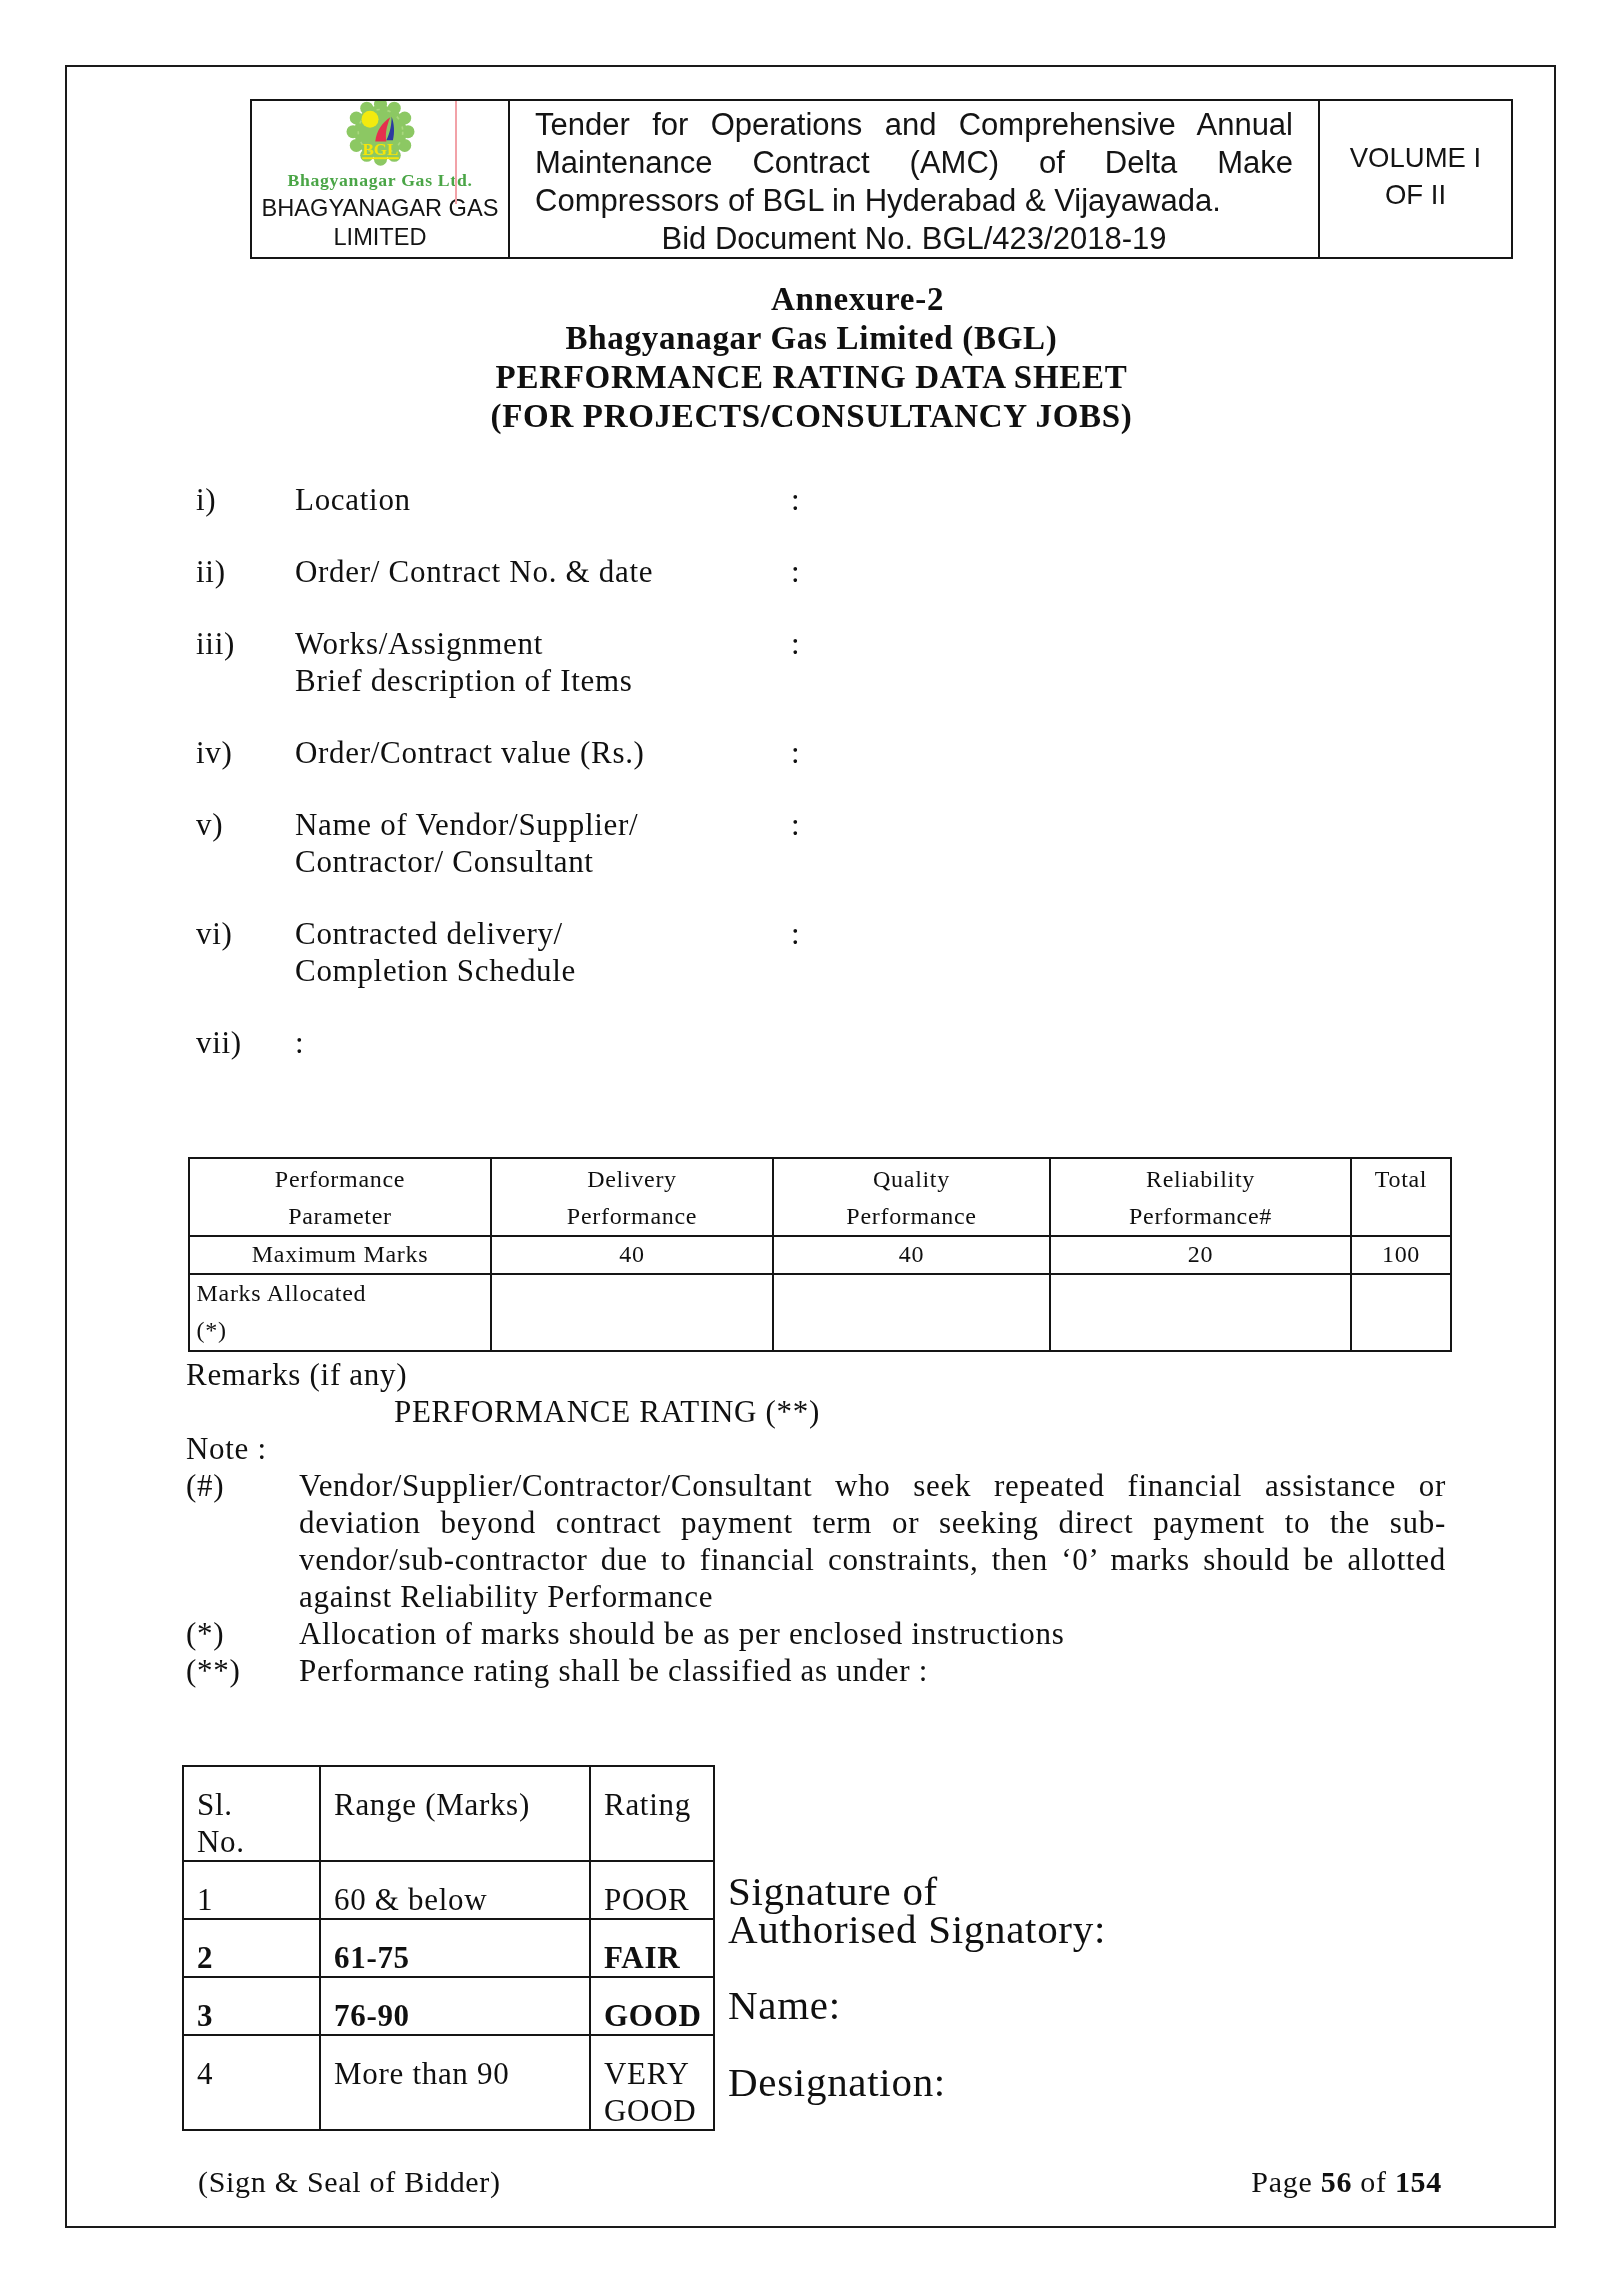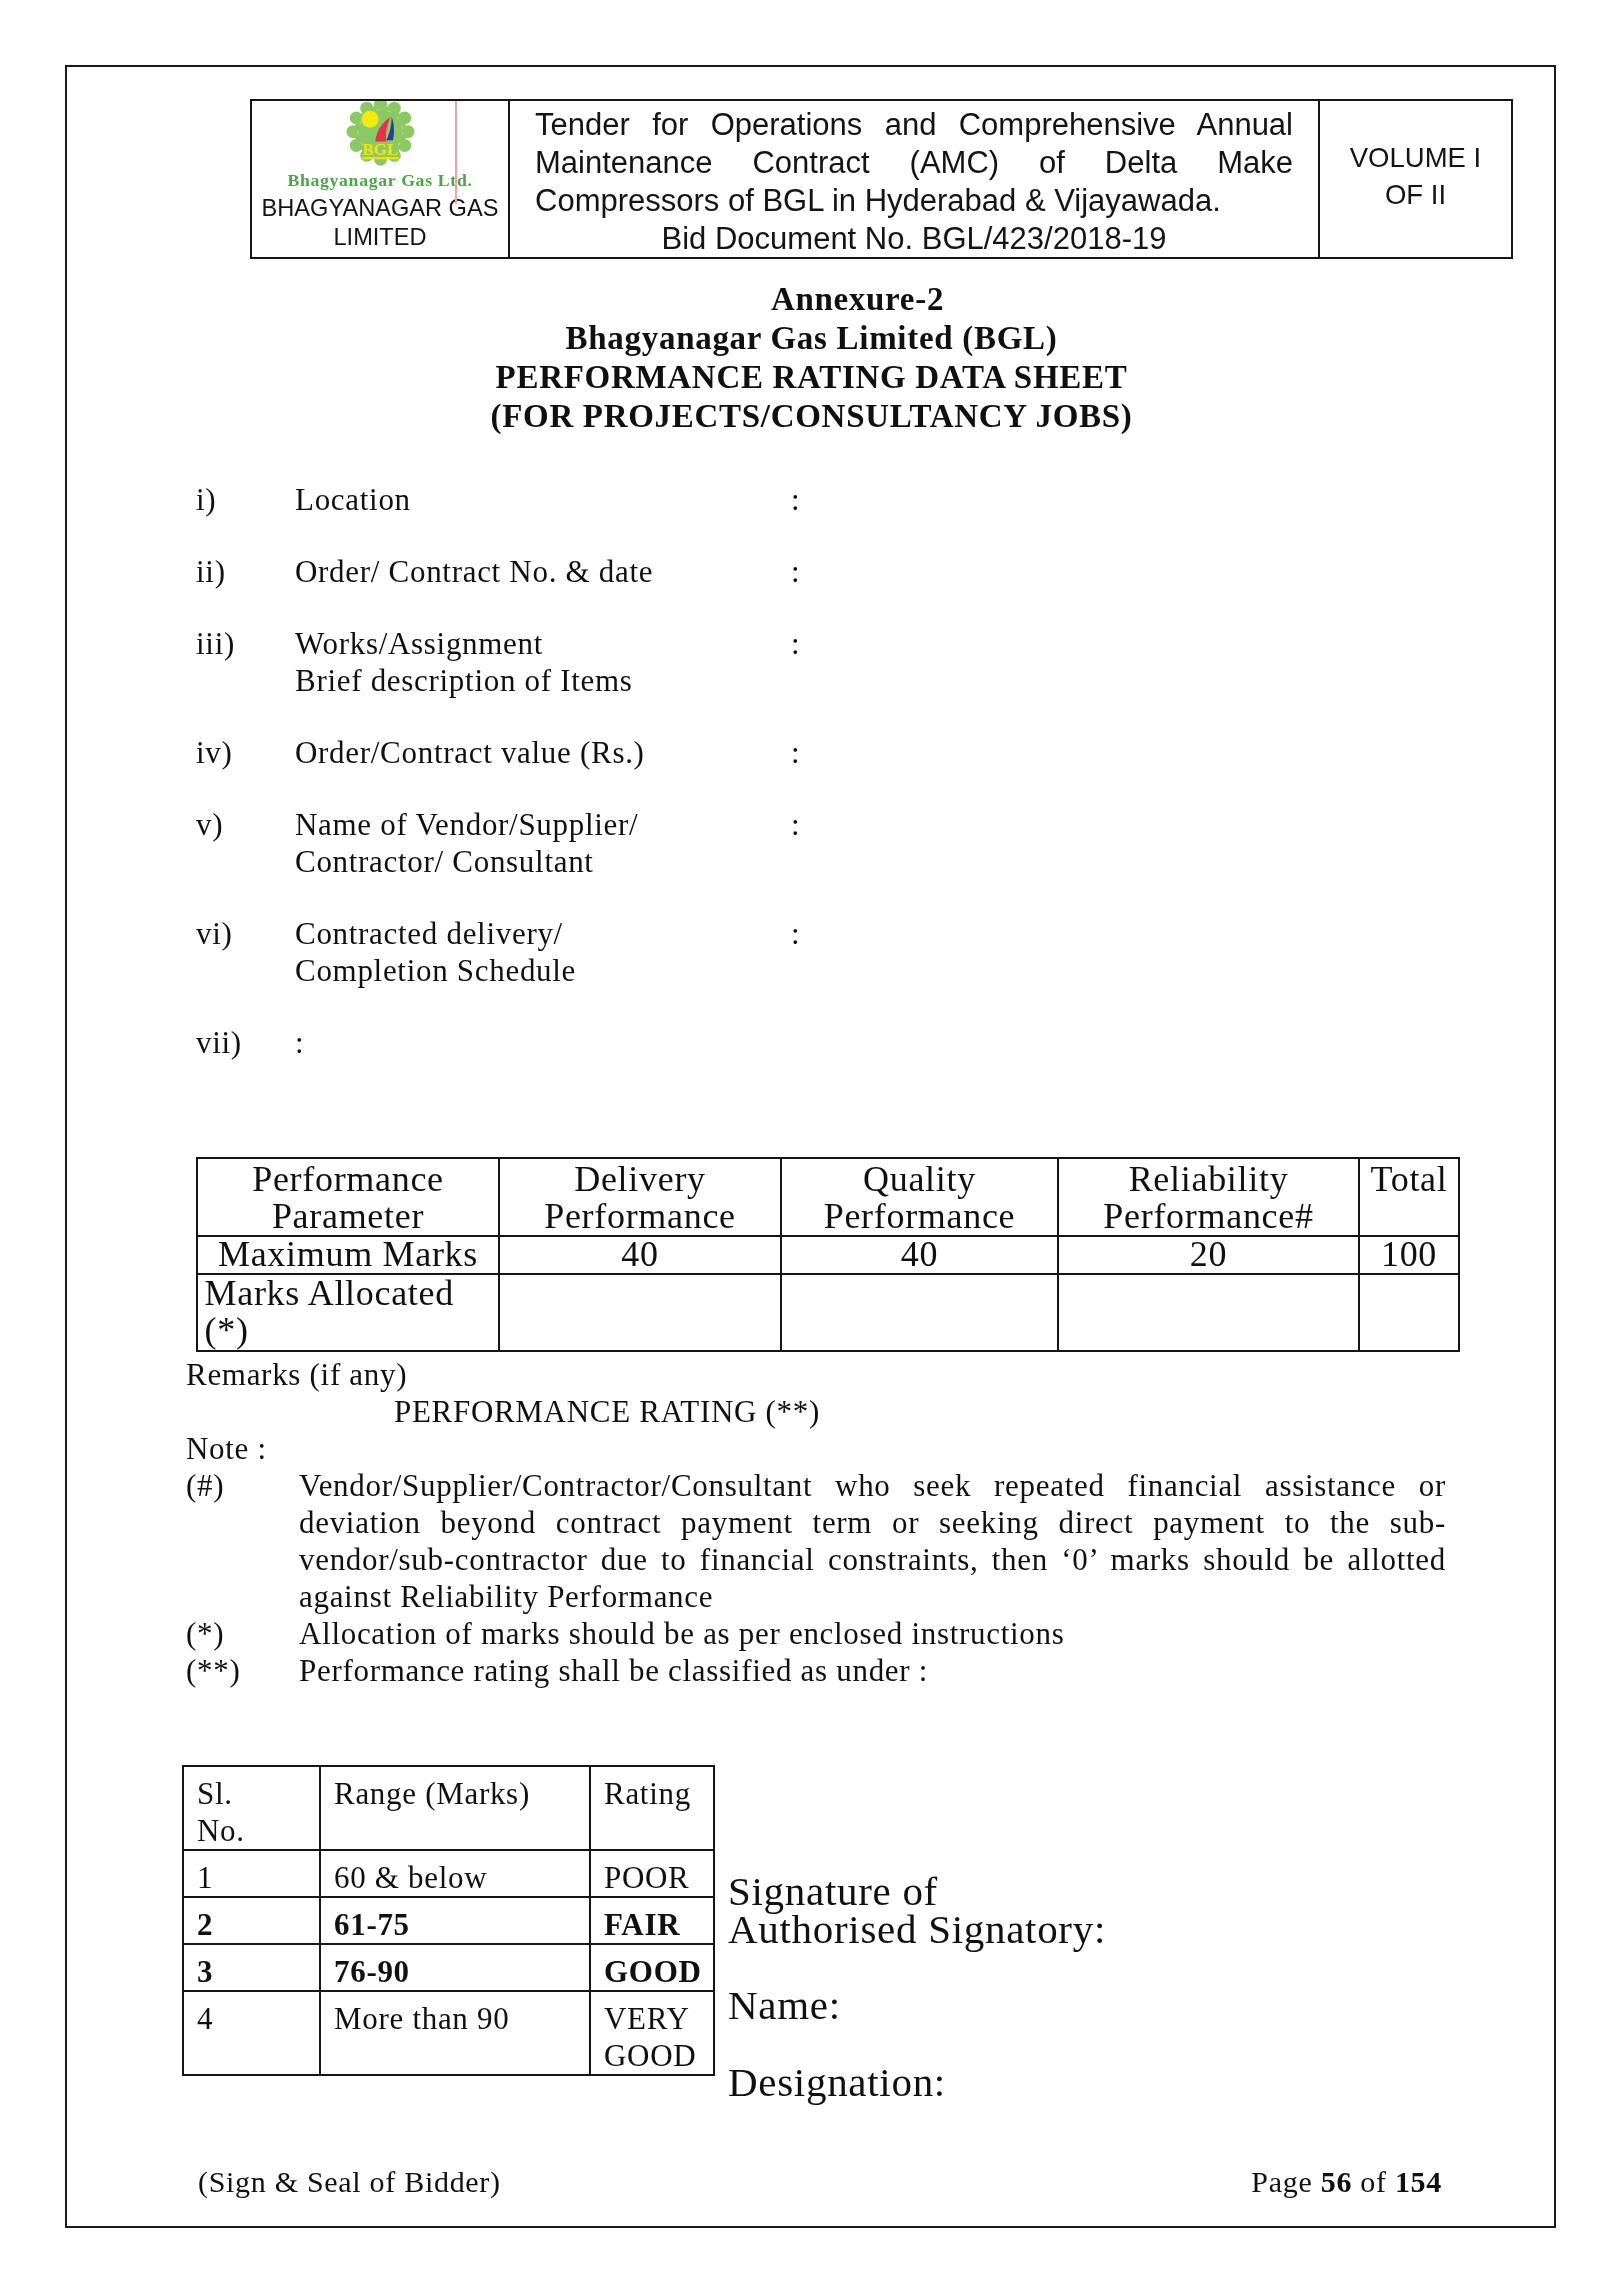--- a/index.html
+++ b/index.html
@@ -50,42 +50,42 @@
   
   .items { position:absolute; left:196px; top:481px; width:687px;
     font-size:31px; line-height:37px; letter-spacing:0.7px; }
   .item { display:flex; align-items:flex-start; margin-bottom:35px; }
   .item .num { width:99px; flex:none; }
   .item .lab { width:496px; flex:none; }
   .item .colon { flex:none; }
   
   table { border-collapse:collapse; table-layout:fixed; }
   .perf-table {
-    position:absolute; left:196px; top:1157px; width:1263px;
-    font-size:36px; letter-spacing:0.7px;
+    position:absolute; left:188px; top:1157px; width:1263px;
+    font-size:24px; letter-spacing:0.7px;
   }
   .perf-table td { border:2.6px solid #151515; vertical-align:top; }
   .perf-table tr.h td { height:77px; text-align:center; line-height:37px; padding-top:2px; }
   .perf-table tr.r1 td { height:38px; text-align:center; line-height:34px; }
   .perf-table tr.r2 td { height:77px; line-height:37px; }
   .perf-table tr.r2 td.lab { text-align:left; padding-left:6.5px; }
   
   .notes { position:absolute; left:186px; top:1356px; width:1260px;
     font-size:31px; line-height:37px; letter-spacing:0.7px; }
   .pr-line { padding-left:208px; }
   .note-row { display:flex; align-items:flex-start; }
   .note-row .mark { width:113px; flex:none; }
   .note-row .body { width:1147px; flex:none; text-align:justify; }
   
   .rating-table {
     position:absolute; left:182px; top:1765px; width:531px;
     font-size:31px; letter-spacing:0.7px;
   }
   .rating-table td { border:2.6px solid #151515; vertical-align:top;
-    line-height:37px; padding-left:13px; padding-top:8px; }
+    line-height:37px; padding-left:13px; padding-top:19px; }
   .rating-table tr.h td { height:77px; }
   .rating-table tr.a td { height:38px; }
   .rating-table tr.b td { height:39px; }
   .rating-table tr.c td { height:75px; }
   
   .sig { position:absolute; left:728px; top:1872px; width:497px;
     font-size:41px; line-height:38px; letter-spacing:0.7px; }
   .sig .name { margin-top:38px; }
   .sig .desig { margin-top:39px; }
   

